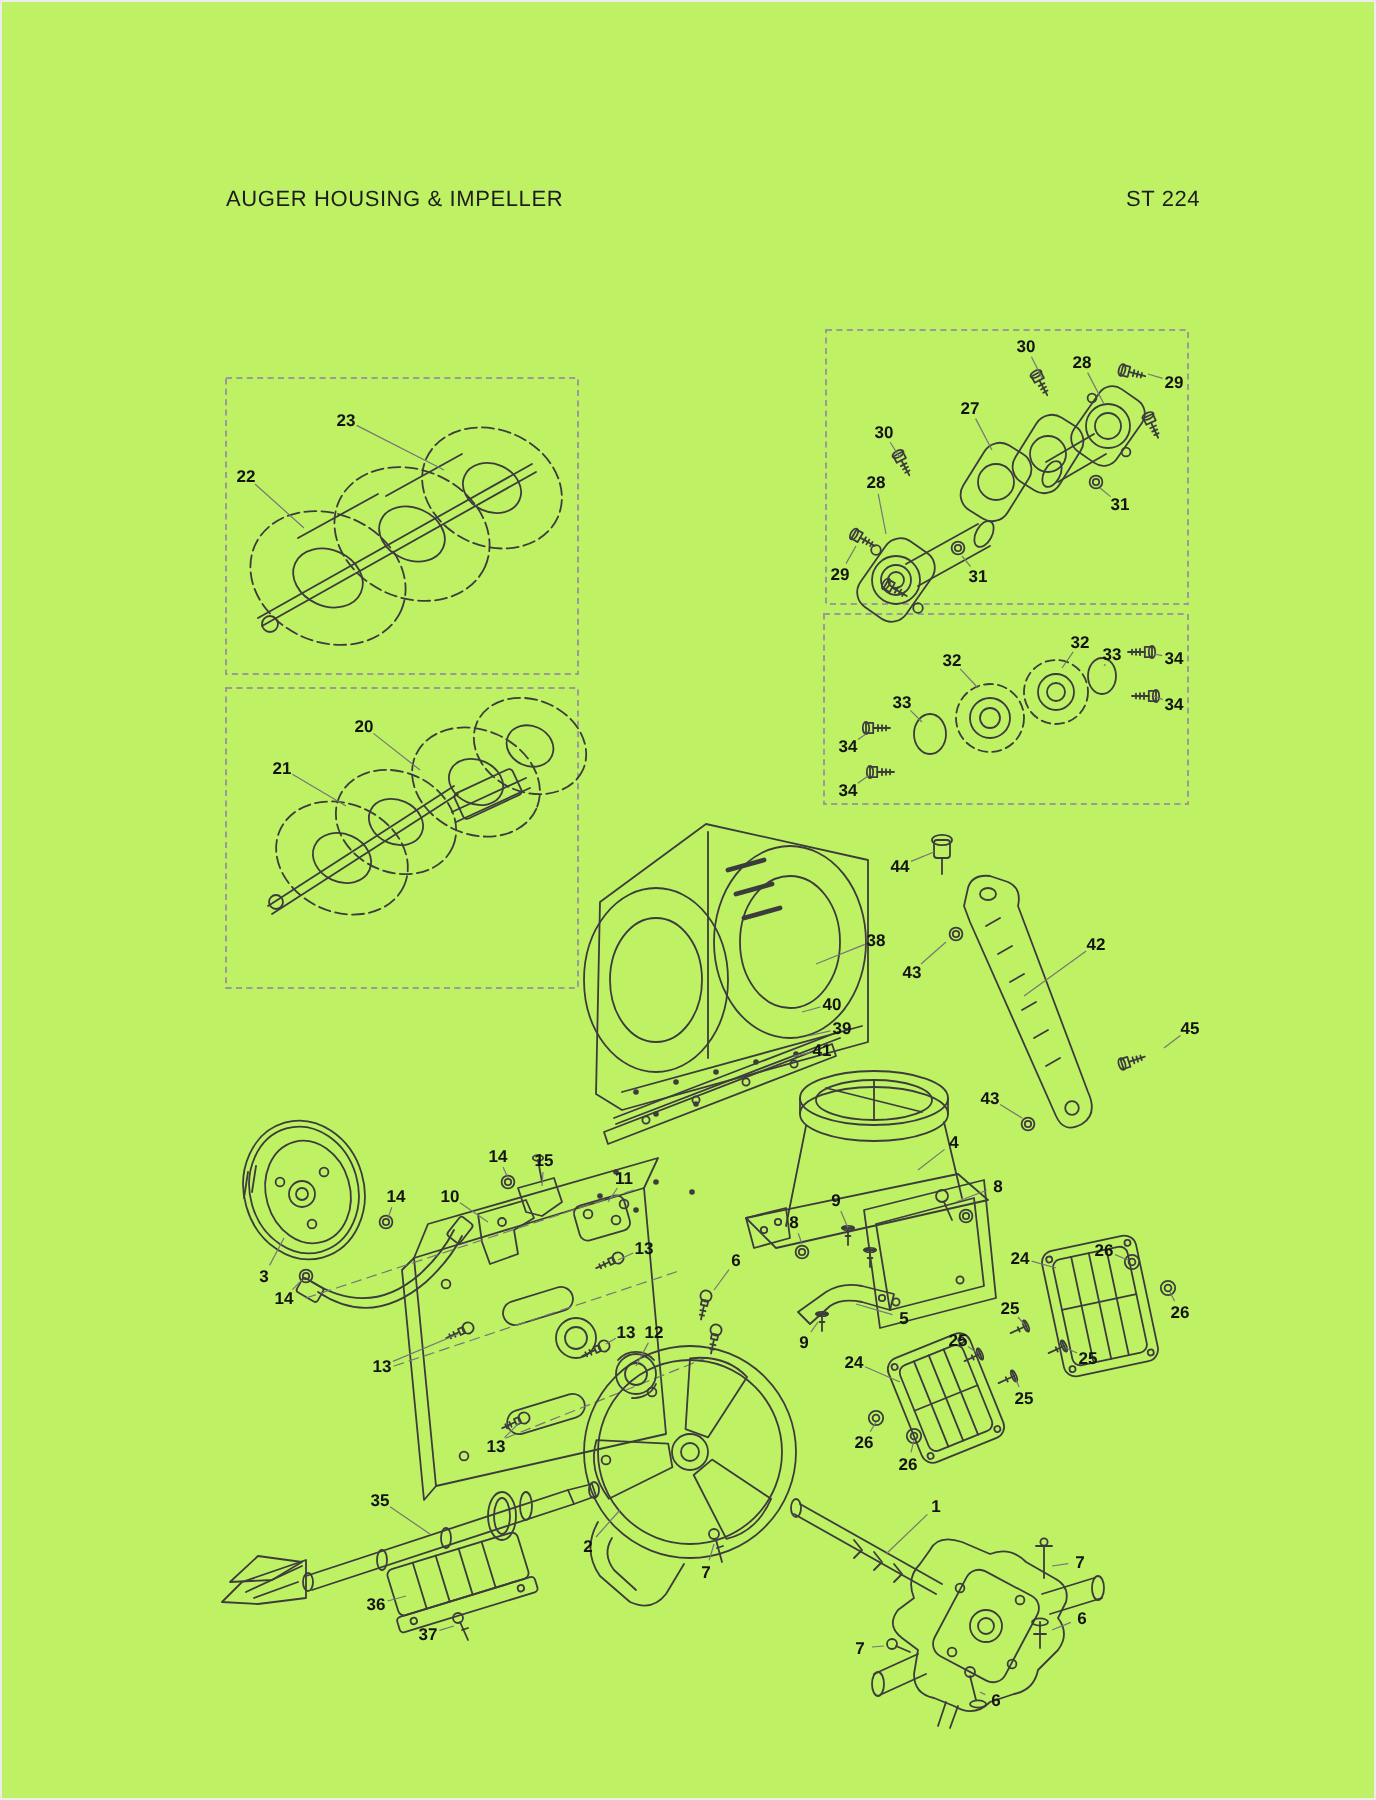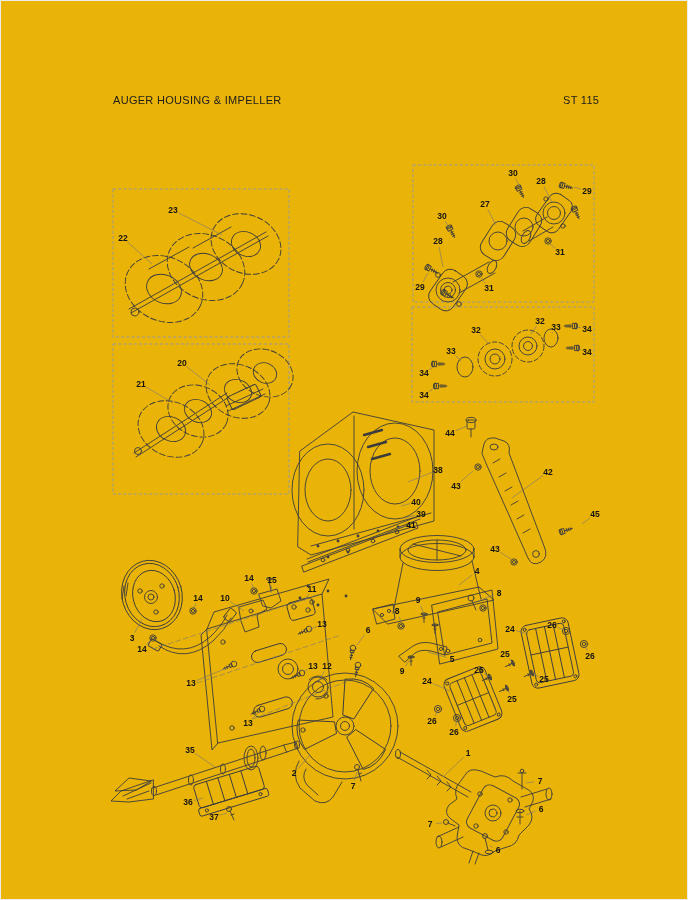--- a/index.html
+++ b/index.html
@@ -1,17 +1,17 @@
 <!DOCTYPE html>
 <html style="--line: #3c3c3c; --label: #141414; --leader: #767676; --box: #9a9a9a;"><head>
 <meta charset="utf-8">
 <style>
   html,body{margin:0;padding:0;background:#fff;}
   .page{
-    position:relative;width:688px;height:900px;background:#eab308;
+    position:relative;width:688px;height:900px;background:#bef264;
     font-family:"Liberation Sans","DejaVu Sans",sans-serif;
     overflow:hidden;box-sizing:border-box;border:1px solid #ececec;
   }
   .hdr{position:absolute;top:93px;font-size:11px;letter-spacing:.3px;color:#1d1d1d;}
   .hdr-title{left:112px;}
   .hdr-model{left:562px;}
   .diagram-svg{position:absolute;left:0;top:0;}
   .diagram-svg *{vector-effect:none;}
   .art{stroke:var(--line,#3c3c3c);fill:none;stroke-width:.9;stroke-linecap:round;stroke-linejoin:round;}
   .dashbox{stroke:var(--box,#9a9a9a);fill:none;stroke-width:1;stroke-dasharray:3 2.2;}
@@ -21,21 +21,21 @@
   #labels-layer text{
     fill:var(--label,#111);stroke:none;font-size:8.5px;font-weight:bold;
     text-anchor:middle;font-family:"Liberation Sans","DejaVu Sans",sans-serif;
   }
 </style>
 </head>
 <body>
 
 <div class="page">
   <div class="hdr hdr-title">AUGER HOUSING &amp; IMPELLER</div>
-  <div class="hdr hdr-model">ST 115</div>
+  <div class="hdr hdr-model">ST 224</div>
 
   <svg class="diagram-svg" width="688" height="900" viewBox="0 0 688 900" xmlns="http://www.w3.org/2000/svg">
 
     <defs>
       <g id="f-nut">
           <circle r="3.2"></circle>
           <circle r="1.6"></circle>
         </g>
       <g id="f-washer">
           <circle r="3.6"></circle>

